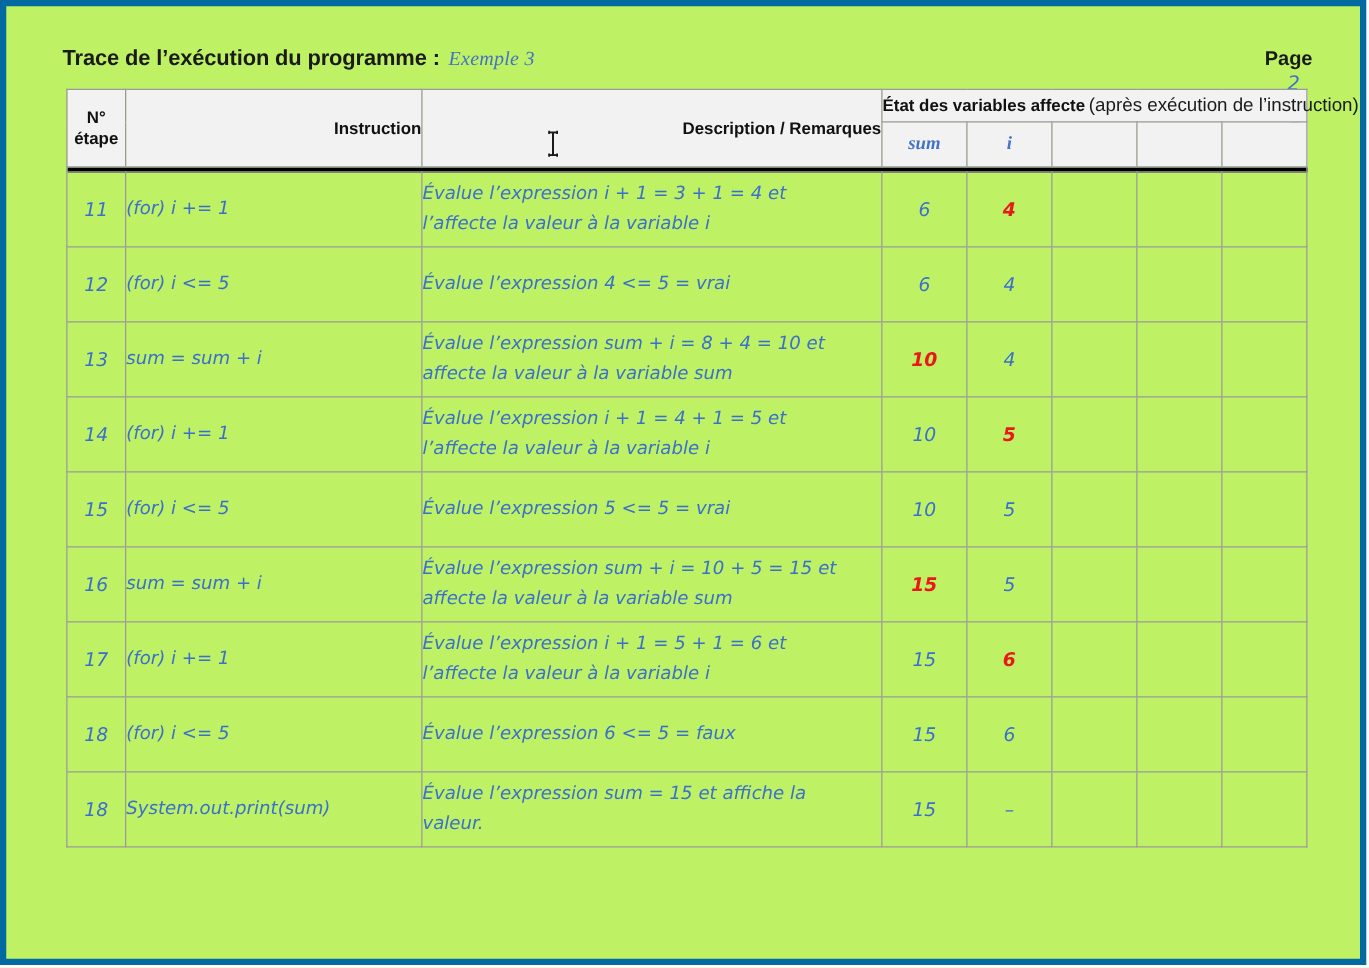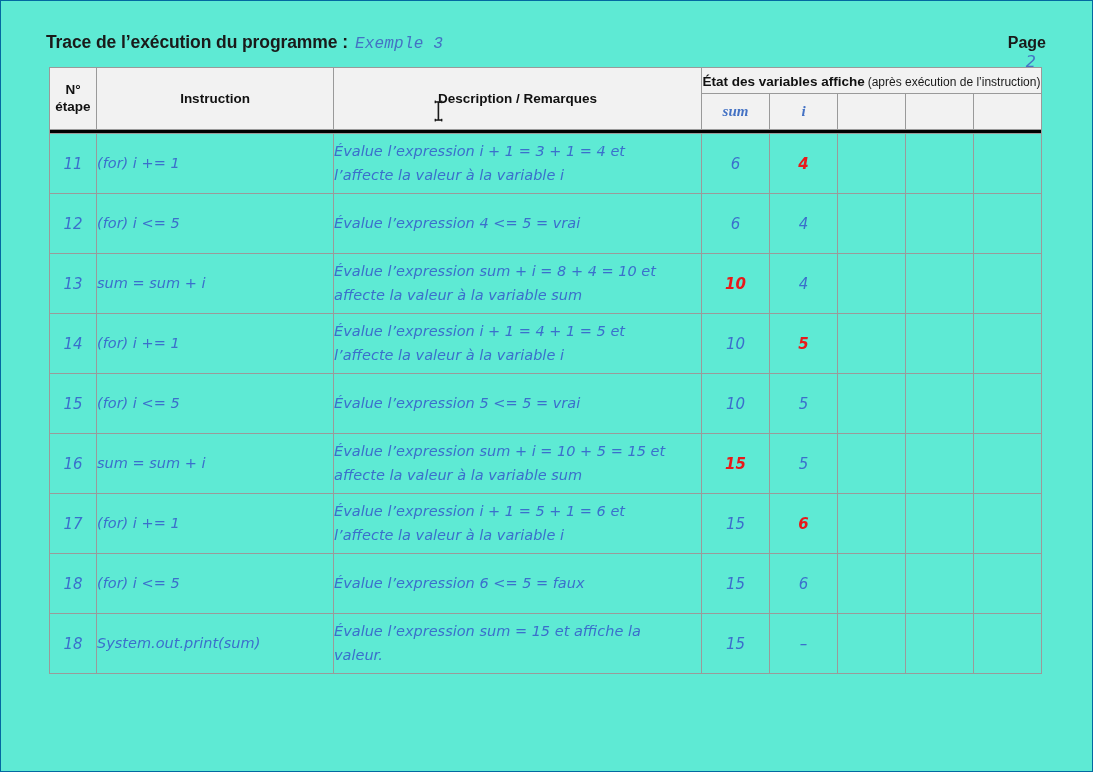--- a/index.html
+++ b/index.html
@@ -10,22 +10,22 @@
   body {
     width: 1095px;
     height: 774px;
     font-family: "Liberation Sans", sans-serif;
     overflow: hidden;
   }
   #page {
     position: relative;
     width: 1093px;
     height: 772px;
-    border: 1px solid #0369a1;
-    background: #5eead4;
+    border: 5px solid #0369a1;
+    background: #bef264;
     box-sizing: border-box;
   }
 
   
   #titlebar {
     position: absolute;
     left: 45px;
     top: 31px;
     width: 1000px;
     height: 30px;
@@ -40,21 +40,21 @@
     white-space: nowrap;
   }
   .title-main {
     font-family: "Liberation Sans", sans-serif;
     font-weight: bold;
     font-size: 17.5px;
     color: #1a1a1a;
     letter-spacing: -0.1px;
   }
   .title-example {
-    font-family: Liberation Mono, monospace;
+    font-family: Liberation Serif, serif;
     font-style: italic;
     font-size: 16px;
     color: #4472c4;
     margin-left: 7px;
     letter-spacing: 0.2px;
   }
   .title-right {
     display: flex;
     align-items: center;
     white-space: nowrap;
@@ -104,21 +104,21 @@
     box-sizing: border-box;
   }
 
   
   .hdr {
     background: #f2f2f2;
     font-family: "Liberation Sans", sans-serif;
     font-weight: bold;
     font-size: 13.5px;
     color: #111111;
-    text-align: center;
+    text-align: right;
     padding: 0 10px;
   }
   .hdr-num {
     line-height: 1.25;
     text-align: center;
     font-size: 13.5px;
   }
   .hdr-group {
     background: #f2f2f2;
     text-align: center;
@@ -128,21 +128,21 @@
   }
   .hdr-group .gtitle {
     font-family: "Liberation Sans", sans-serif;
     font-weight: bold;
     font-size: 13.5px;
     color: #111111;
   }
   .hdr-group .gsub {
     font-family: "Liberation Sans", sans-serif;
     font-weight: normal;
-    font-size: 12px;
+    font-size: 15px;
     color: #1a1a1a;
     margin-left: 3px;
   }
   .hdr-var {
     background: #f2f2f2;
     height: 36px;
     text-align: center;
     font-family: Liberation Serif, serif;
     font-style: italic;
     font-size: 15px;
@@ -244,21 +244,21 @@
     </colgroup>
     <thead>
       <tr>
         <th class="hdr hdr-num" rowspan="2">
           <span>N°</span><br>
           <span>étape</span>
         </th>
         <th class="hdr" rowspan="2">Instruction</th>
         <th class="hdr" rowspan="2">Description / Remarques</th>
         <th class="hdr-group" colspan="5">
-          <span class="gtitle">État des variables affiche</span><span class="gsub">(après exécution de l’instruction)</span>
+          <span class="gtitle">État des variables affecte</span><span class="gsub">(après exécution de l’instruction)</span>
         </th>
       </tr>
       <tr>
         <th class="hdr-var">sum</th>
         <th class="hdr-var">i</th>
         <th class="hdr-var hdr-blank"></th>
         <th class="hdr-var hdr-blank"></th>
         <th class="hdr-var hdr-blank"></th>
       </tr>
       <tr class="thickline">

